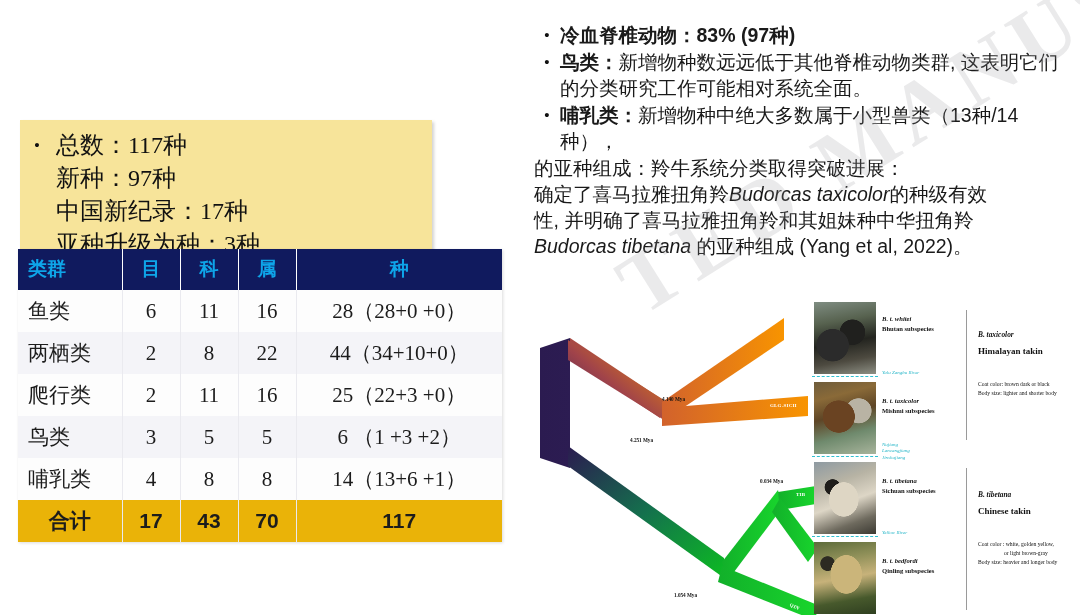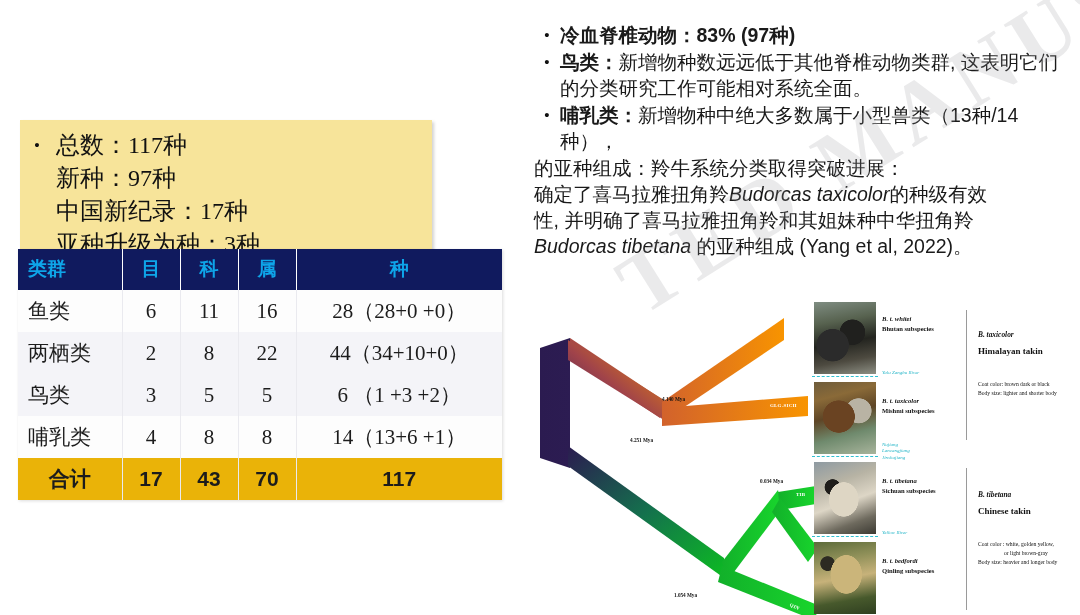--- a/index.html
+++ b/index.html
@@ -202,20 +202,27 @@
         <td>11</td>
         <td>16</td>
         <td>28（28+0 +0）</td>
       </tr>
       <tr class="alt">
         <td class="first">两栖类</td>
         <td>2</td>
         <td>8</td>
         <td>22</td>
         <td>44（34+10+0）</td>
+      </tr>
+      <tr>
+        <td class="first">爬行类</td>
+        <td>2</td>
+        <td>11</td>
+        <td>16</td>
+        <td>25（22+3 +0）</td>
       </tr>
       <tr class="alt">
         <td class="first">鸟类</td>
         <td>3</td>
         <td>5</td>
         <td>5</td>
         <td>6 （1 +3 +2）</td>
       </tr>
       <tr>
         <td class="first">哺乳类</td>

